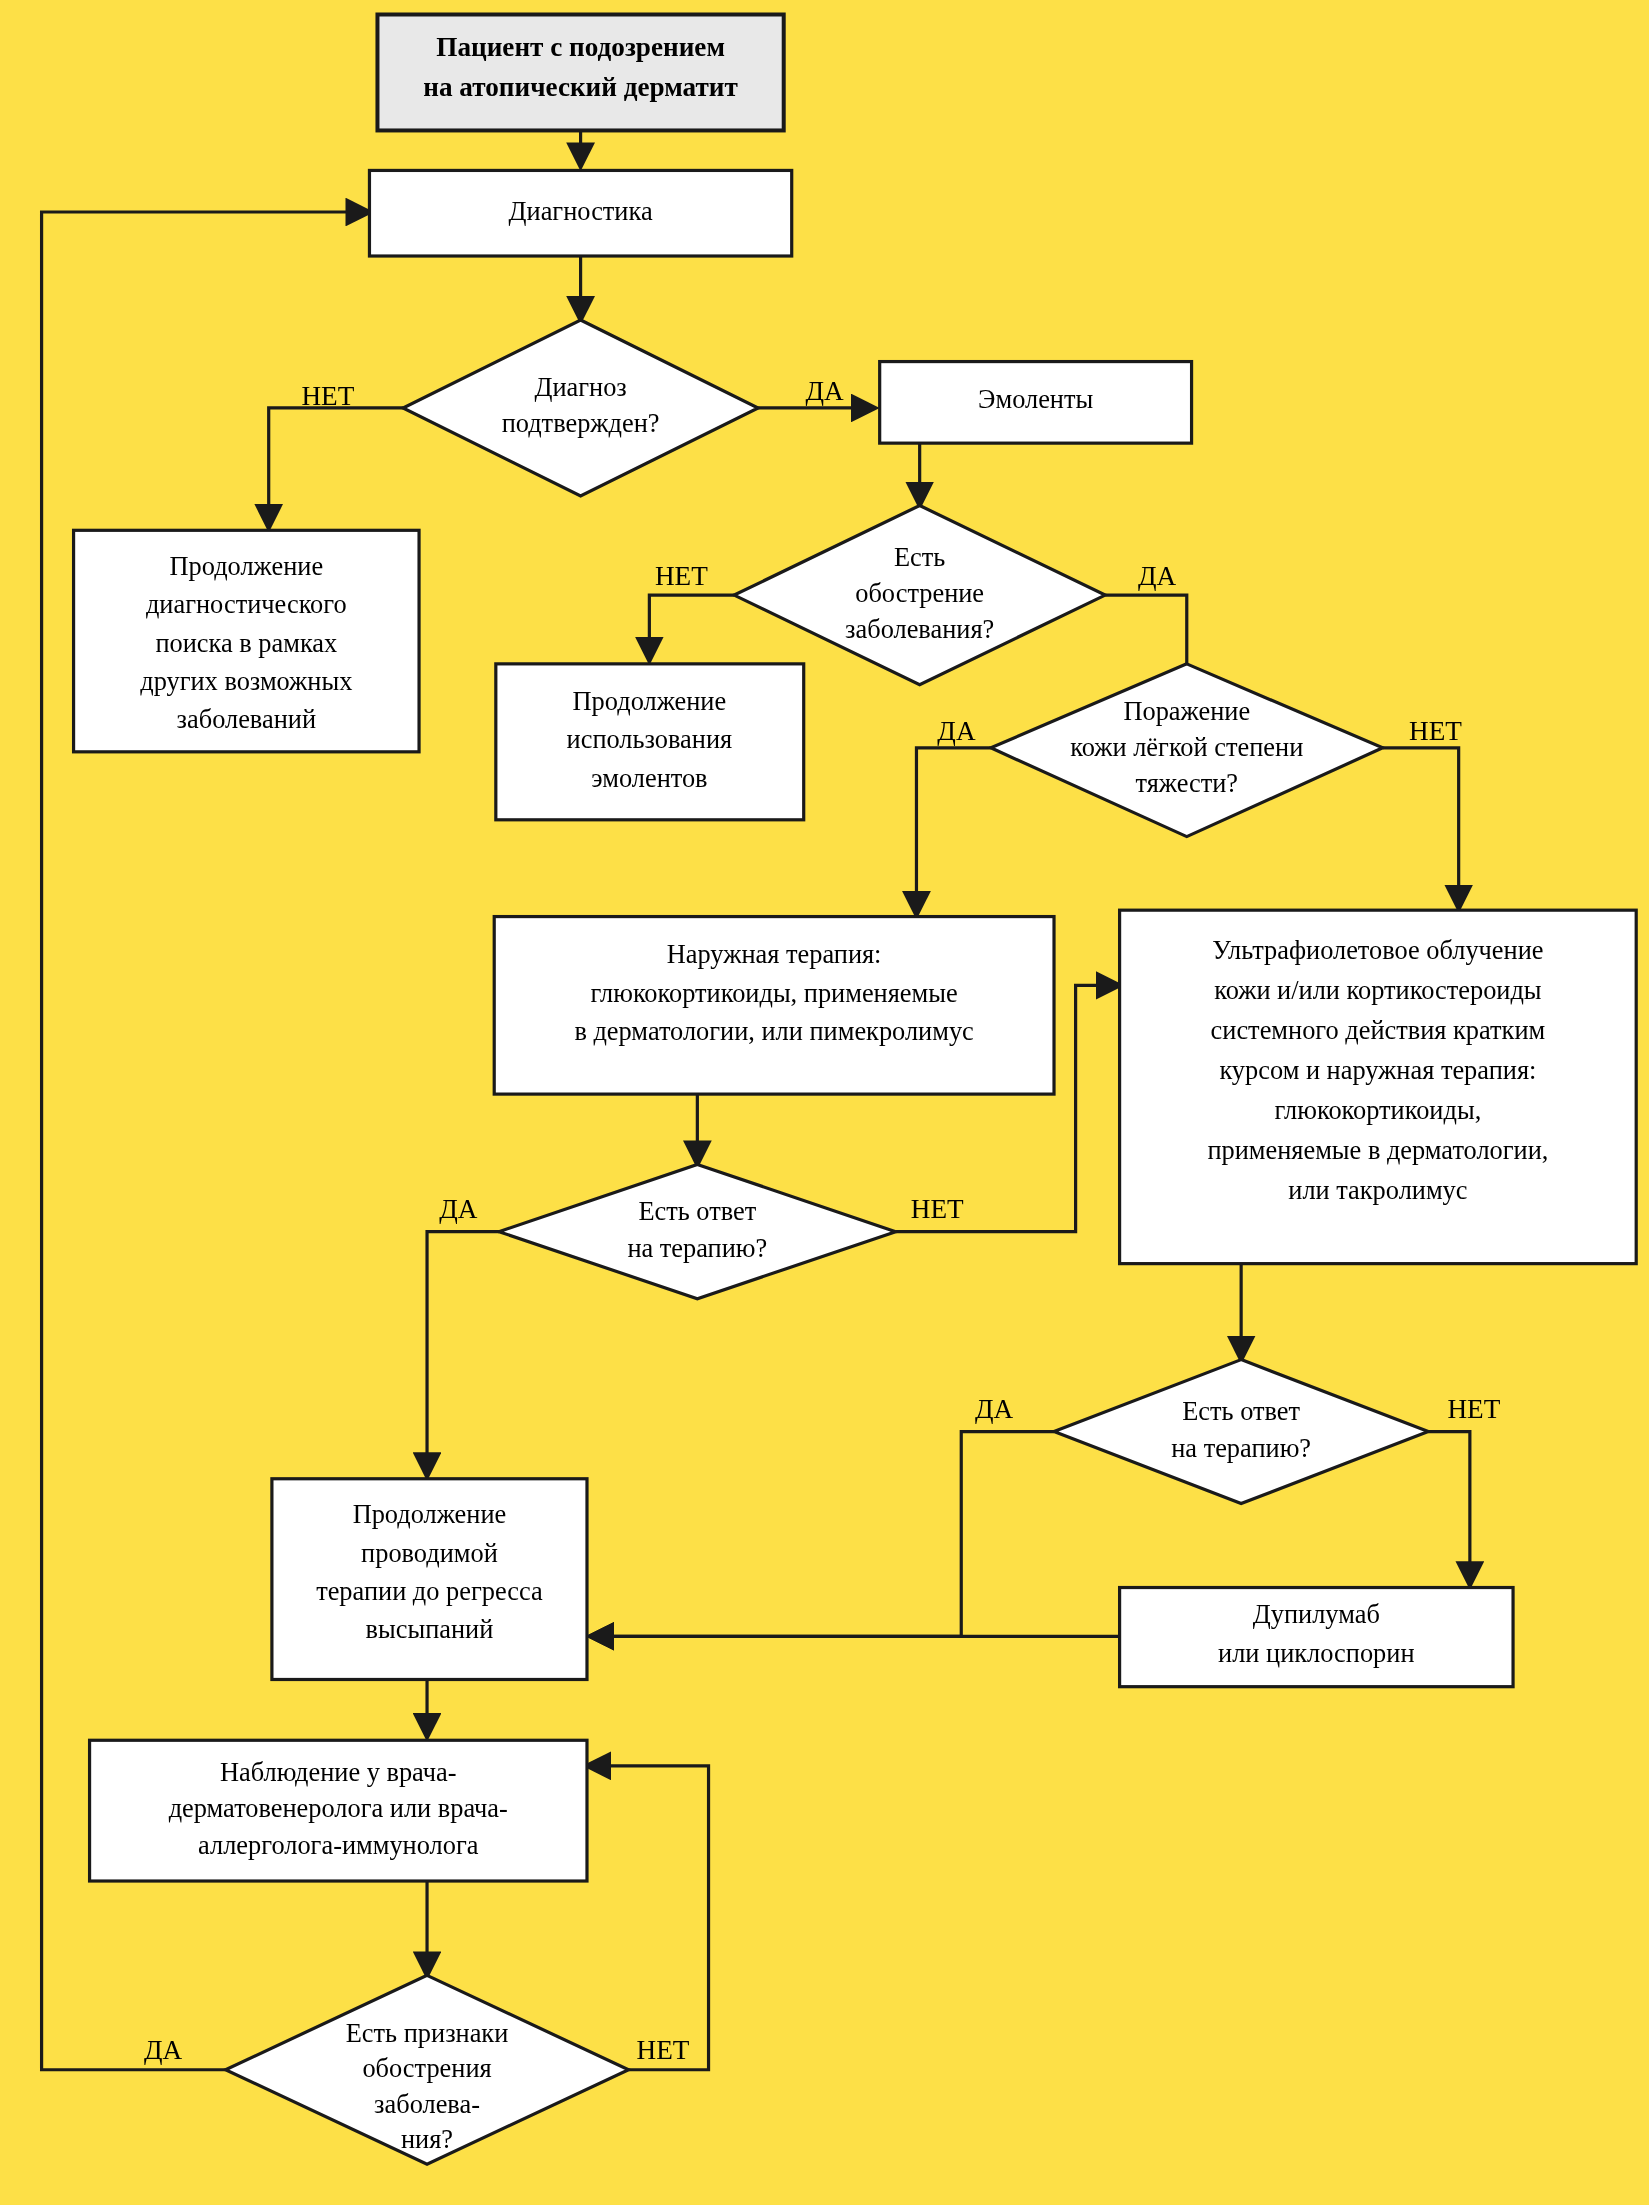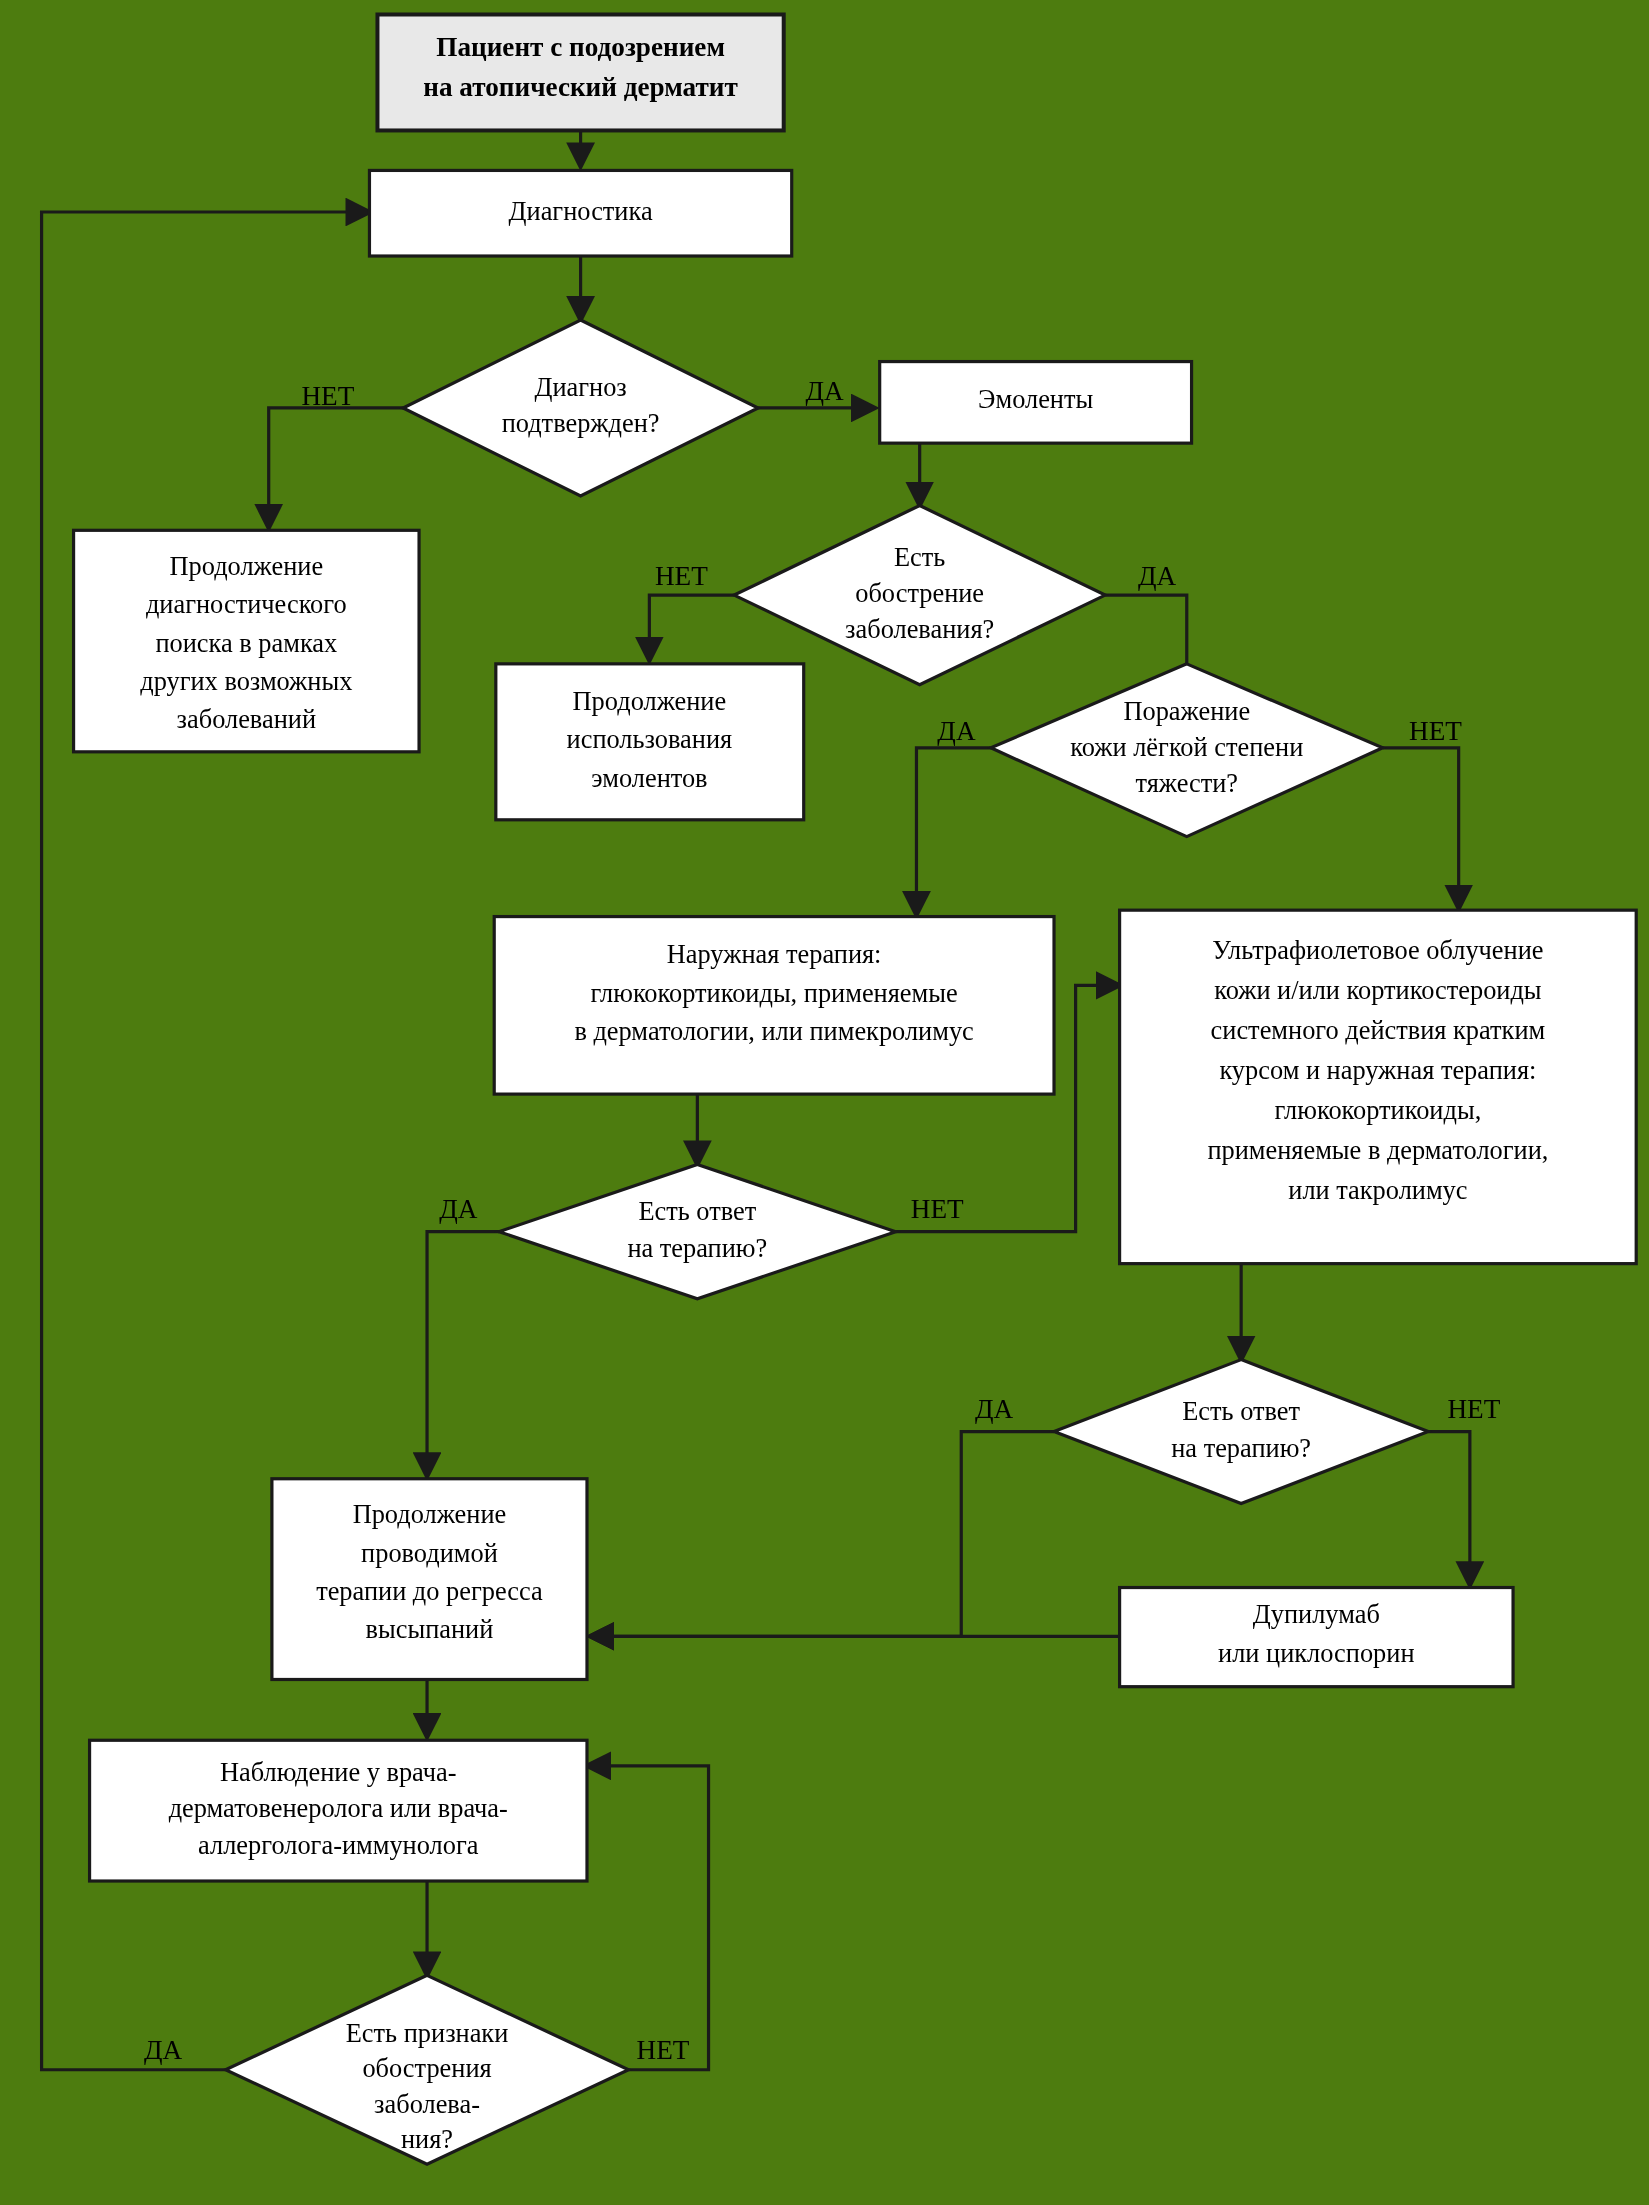--- a/index.html
+++ b/index.html
@@ -1,17 +1,17 @@
 <!DOCTYPE html>
 <html style="font-size:12.8px"><head>
 <meta charset="utf-8">
 <style>
   html,body{margin:0;padding:0;background:#ffffff;}
   body{font-family:"Liberation Serif","DejaVu Serif",serif;}
-  #stage{position:relative;width:1649px;height:2205px;background:#4d7c0f;overflow:hidden;}
+  #stage{position:relative;width:1649px;height:2205px;background:#fde047;overflow:hidden;}
   svg{display:block;width:1649px;height:2205px;}
   .node-rect{fill:#ffffff;stroke:#1a1a1a;stroke-width:4;}
   .node-rect.shaded{fill:#e8e8e8;stroke:#1a1a1a;stroke-width:5;}
   .node-diamond{fill:#ffffff;stroke:#1a1a1a;stroke-width:4;}
   .conn{stroke:#1a1a1a;stroke-width:4;fill:none;stroke-linecap:butt;stroke-linejoin:miter;}
   .node-text{font-family:"Liberation Serif","DejaVu Serif",serif;font-size:33px;fill:#000;text-anchor:middle;dominant-baseline:middle;}
   .node-text.bold{font-weight:bold;font-size:34px;}
   .edge-label{font-family:"Liberation Serif","DejaVu Serif",serif;font-size:34px;fill:#000;text-anchor:middle;dominant-baseline:middle;}
 </style>
 </head>

